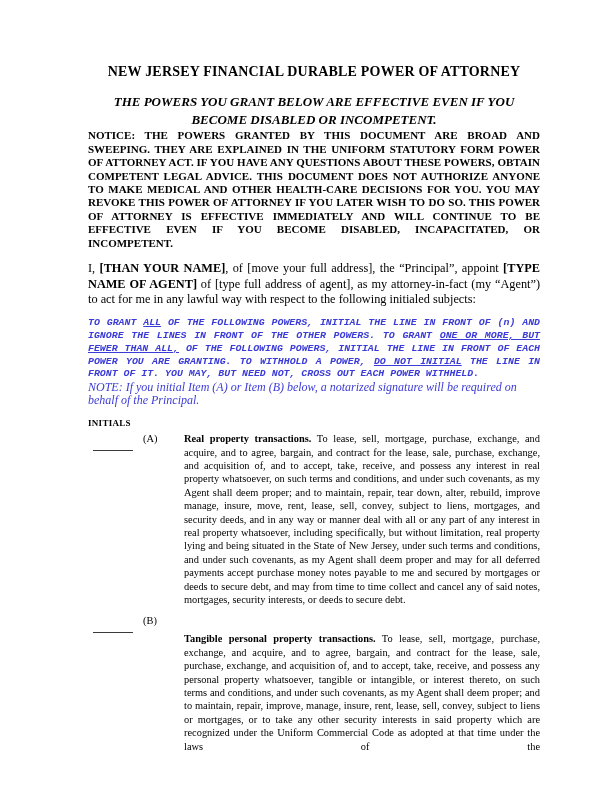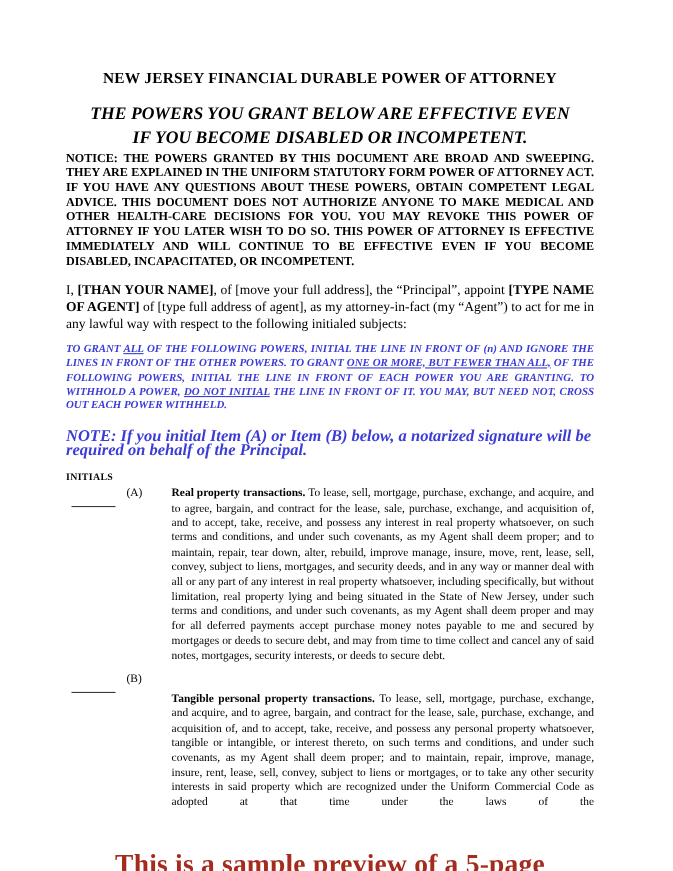--- a/index.html
+++ b/index.html
@@ -5,55 +5,55 @@
   * { margin: 0; padding: 0; box-sizing: border-box; }
   html, body { background: #ffffff; }
   body {
     width: 612px; height: 792px;
     font-family: "Liberation Serif", "DejaVu Serif", serif;
     color: #000;
   }
   :root { --blue: #3b3bd8; --red: #a52b1c; }
   .page {
     width: 612px; height: 792px;
-    padding: 64px 72px 0 60px;
+    padding: 64px 72px 0 88px;
     position: relative; overflow: hidden;
     background: #fff;
   }
   .title {
     font-size: 14px; font-weight: bold;
     text-align: center; letter-spacing: .2px;
   }
   .subtitle {
     margin-top: 13px; padding: 0 14px;
-    font-size: 16px; font-weight: bold; font-style: italic;
+    font-size: 13px; font-weight: bold; font-style: italic;
     text-align: center; line-height: 1.4;
   }
   .notice {
     font-size: 11px; line-height: 13.4px; font-weight: bold;
     text-align: justify;
   }
   .appointment {
     margin-top: 11px;
     font-size: 12.3px; line-height: 15.6px;
     text-align: justify;
   }
   .appointment .b { font-weight: bold; }
   .instructions {
     margin-top: 9px;
     font-size: 9.9px; line-height: 12.9px;
     font-weight: bold; font-style: italic;
     text-align: justify;
     color: var(--blue);
+    font-family: Liberation Mono, monospace;
   }
   .instructions .u { text-decoration: underline; }
   .note {
-    margin-top: 15px;
-    font-size: 15px; line-height: 12.9px;
-    font-weight: bold; font-style: italic;
+    font-size: 12px; line-height: 12.9px;
+    font-weight: normal; font-style: italic;
     color: var(--blue);
   }
   .initials-heading {
     margin-top: 11px;
     font-size: 9px; font-weight: bold;
     letter-spacing: .3px;
   }
   .item {
     display: flex; margin-top: 4px;
     font-size: 10.4px; line-height: 13.4px;

